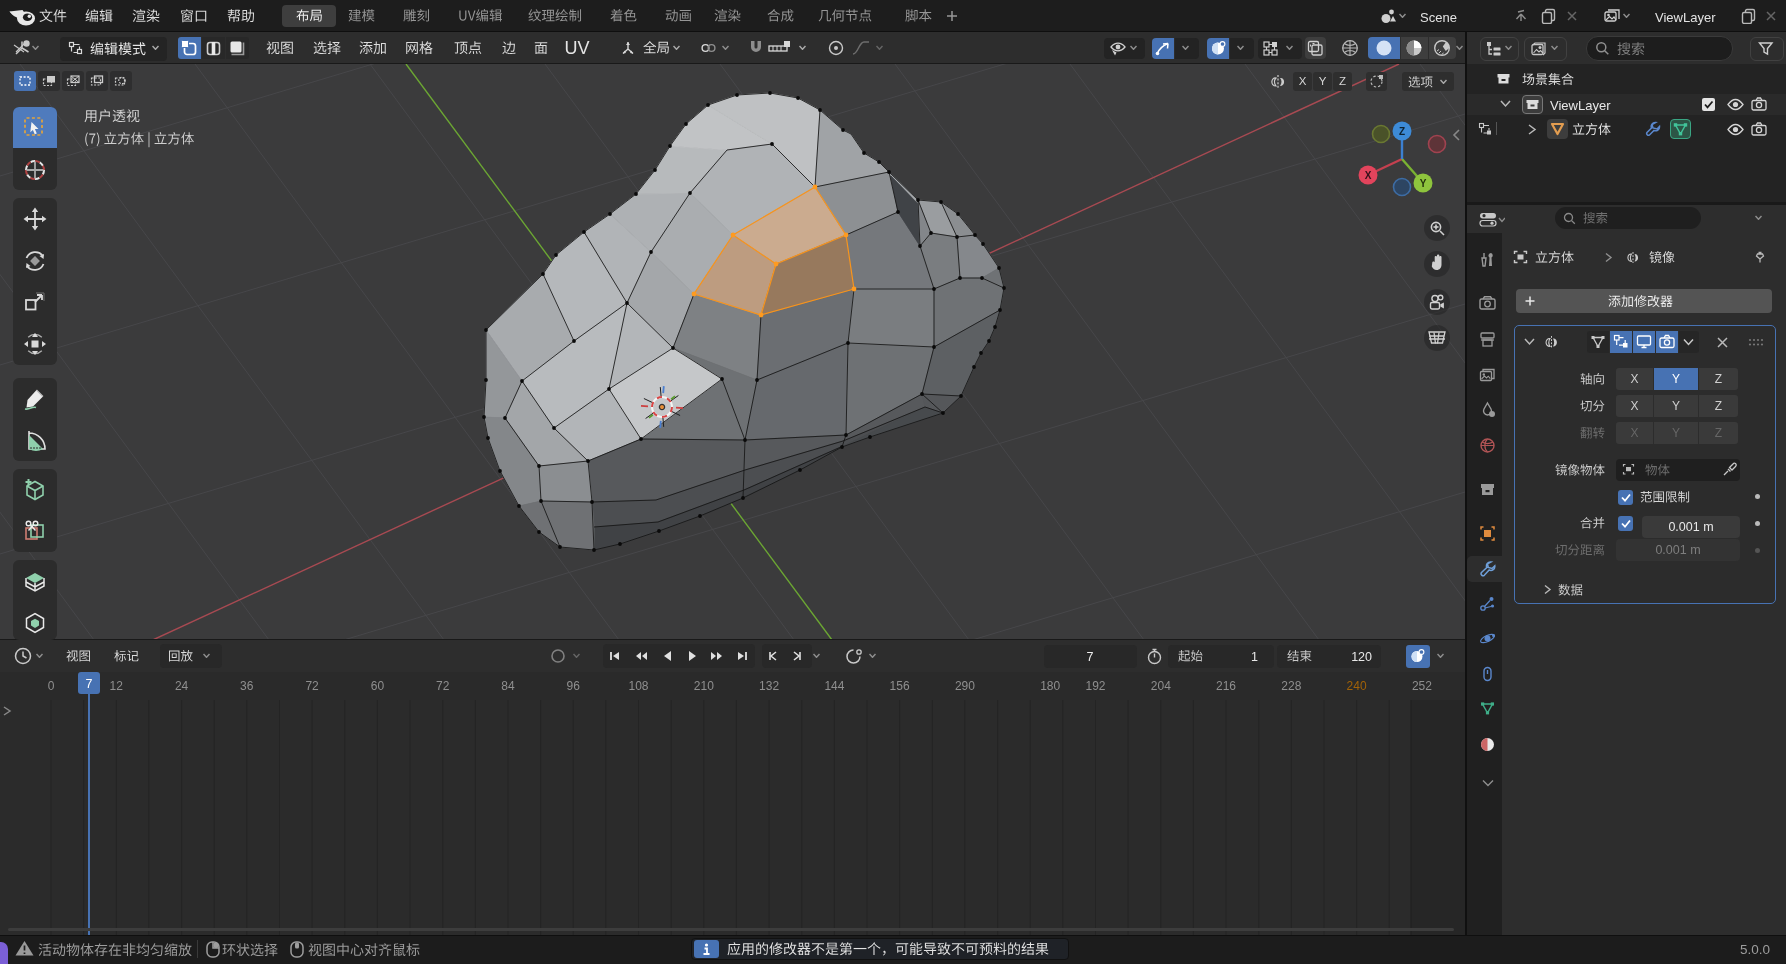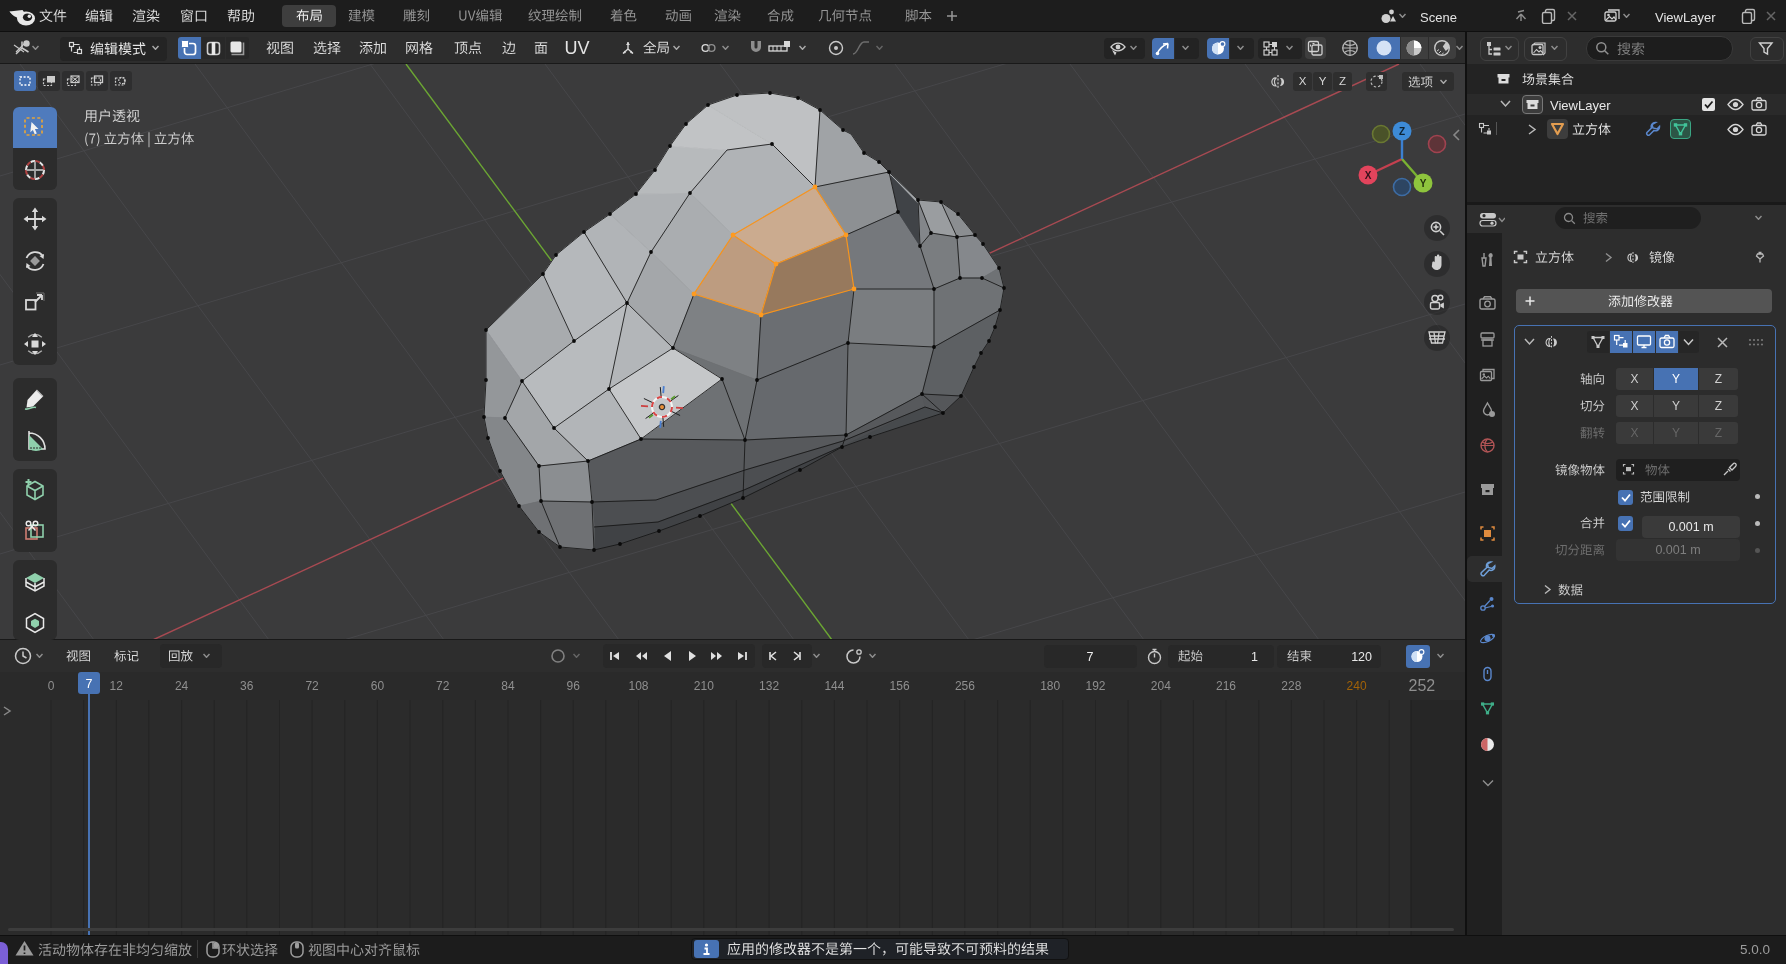--- a/index.html
+++ b/index.html
@@ -1012,28 +1012,28 @@
 <div class="t" style="left:312.1px;top:686.0px;font-size:12.0px;color:#8f8f8f;font-weight:400;transform:translate(-50%,-50%);">72</div>
 <div class="t" style="left:377.4px;top:686.0px;font-size:12.0px;color:#8f8f8f;font-weight:400;transform:translate(-50%,-50%);">60</div>
 <div class="t" style="left:442.7px;top:686.0px;font-size:12.0px;color:#8f8f8f;font-weight:400;transform:translate(-50%,-50%);">72</div>
 <div class="t" style="left:508.0px;top:686.0px;font-size:12.0px;color:#8f8f8f;font-weight:400;transform:translate(-50%,-50%);">84</div>
 <div class="t" style="left:573.2px;top:686.0px;font-size:12.0px;color:#8f8f8f;font-weight:400;transform:translate(-50%,-50%);">96</div>
 <div class="t" style="left:638.5px;top:686.0px;font-size:12.0px;color:#8f8f8f;font-weight:400;transform:translate(-50%,-50%);">108</div>
 <div class="t" style="left:703.8px;top:686.0px;font-size:12.0px;color:#8f8f8f;font-weight:400;transform:translate(-50%,-50%);">210</div>
 <div class="t" style="left:769.1px;top:686.0px;font-size:12.0px;color:#8f8f8f;font-weight:400;transform:translate(-50%,-50%);">132</div>
 <div class="t" style="left:834.4px;top:686.0px;font-size:12.0px;color:#8f8f8f;font-weight:400;transform:translate(-50%,-50%);">144</div>
 <div class="t" style="left:899.6px;top:686.0px;font-size:12.0px;color:#8f8f8f;font-weight:400;transform:translate(-50%,-50%);">156</div>
-<div class="t" style="left:964.9px;top:686.0px;font-size:12.0px;color:#8f8f8f;font-weight:400;transform:translate(-50%,-50%);">256</div>
+<div class="t" style="left:964.9px;top:686.0px;font-size:12.0px;color:#8f8f8f;font-weight:400;transform:translate(-50%,-50%);">290</div>
 <div class="t" style="left:1030.2px;top:686.0px;font-size:12.0px;color:#8f8f8f;font-weight:400;transform:translate(-50%,-50%);margin-left:20px;">180</div>
 <div class="t" style="left:1095.5px;top:686.0px;font-size:12.0px;color:#8f8f8f;font-weight:400;transform:translate(-50%,-50%);">192</div>
 <div class="t" style="left:1160.8px;top:686.0px;font-size:12.0px;color:#8f8f8f;font-weight:400;transform:translate(-50%,-50%);">204</div>
 <div class="t" style="left:1226.0px;top:686.0px;font-size:12.0px;color:#8f8f8f;font-weight:400;transform:translate(-50%,-50%);">216</div>
 <div class="t" style="left:1291.3px;top:686.0px;font-size:12.0px;color:#8f8f8f;font-weight:400;transform:translate(-50%,-50%);">228</div>
 <div class="t" style="left:1356.6px;top:686.0px;font-size:12.0px;color:#a16207;font-weight:400;transform:translate(-50%,-50%);">240</div>
-<div class="t" style="left:1421.9px;top:686.0px;font-size:16px;color:#8f8f8f;font-weight:400;transform:translate(-50%,-50%);">252</div>
+<div class="t" style="left:1421.9px;top:686.0px;font-size:12.0px;color:#8f8f8f;font-weight:400;transform:translate(-50%,-50%);">252</div>
 <div class="abs" style="left:88.2px;top:694px;width:2px;height:241px;background:#4772b3;"></div>
 <div class="abs" style="left:78px;top:672px;width:22px;height:22px;background:#4772b3;border-radius:3px;"></div>
 <div class="t" style="left:89.0px;top:683.5px;font-size:12.5px;color:#fff;font-weight:400;transform:translate(-50%,-50%);">7</div>
 <svg class="abs" style="left:2px;top:705px" width="10" height="12" viewBox="0 0 10 12">
     <path d="M2 2 l6 4 L2 10" stroke="#888" stroke-width="1.5" fill="none"></path>
   </svg>
 <div class="abs" style="left:8px;top:928px;width:1446px;height:3px;background:#3d3d3d;border-radius:2px;"></div>
 <div class="abs" style="left:1467px;top:205px;width:319px;height:731px;background:#2d2d2d;"></div>
 <div class="abs" style="left:1467px;top:205px;width:35px;height:731px;background:#202020;"></div>
 <div class="abs" style="left:1467px;top:205px;width:319px;height:28px;background:#2d2d2d;"></div>

